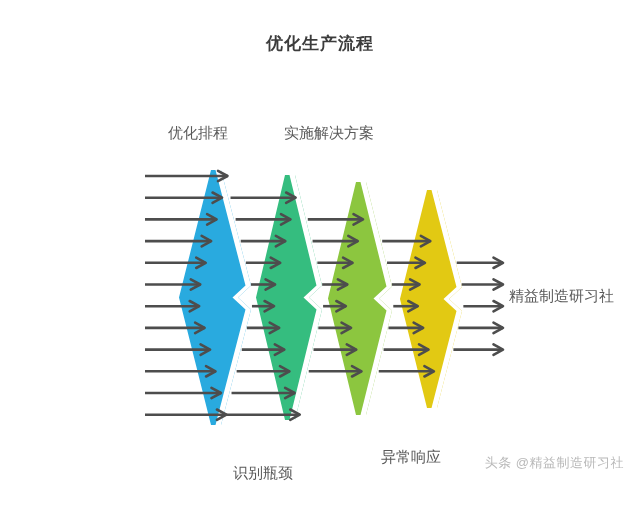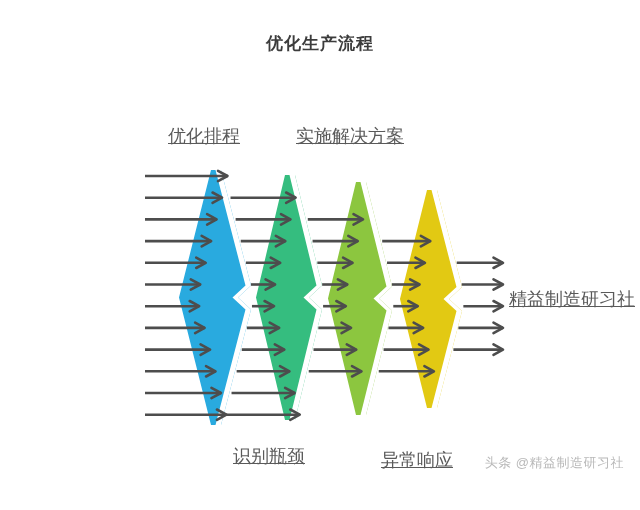--- a/index.html
+++ b/index.html
@@ -27,28 +27,27 @@
     top: 32px;
     width: 640px;
     text-align: center;
     font-size: 17px;
     font-weight: bold;
     color: #3c3c3c;
     letter-spacing: 1px;
   }
   .lbl {
     position: absolute;
-    font-size: 18px;
+    font-size: 15px;
     color: #5a5a5a;
     white-space: nowrap;
-    text-decoration: underline;
   }
   .lbl-top1 { left: 168px; top: 124px; }
-  .lbl-top2 { left: 296px; top: 124px; }
-  .lbl-bot1 { left: 233px; top: 444px; }
+  .lbl-top2 { left: 284px; top: 124px; }
+  .lbl-bot1 { left: 233px; top: 464px; }
   .lbl-bot2 { left: 381px; top: 448px; text-align: center; }
   .lbl-left { left: 24px; top: 287px; }
   .lbl-right { left: 509px; top: 287px; }
   .watermark {
     position: absolute;
     right: 16px;
     bottom: 10px;
     font-size: 13px;
     color: #b9b9b9;
     white-space: nowrap;

